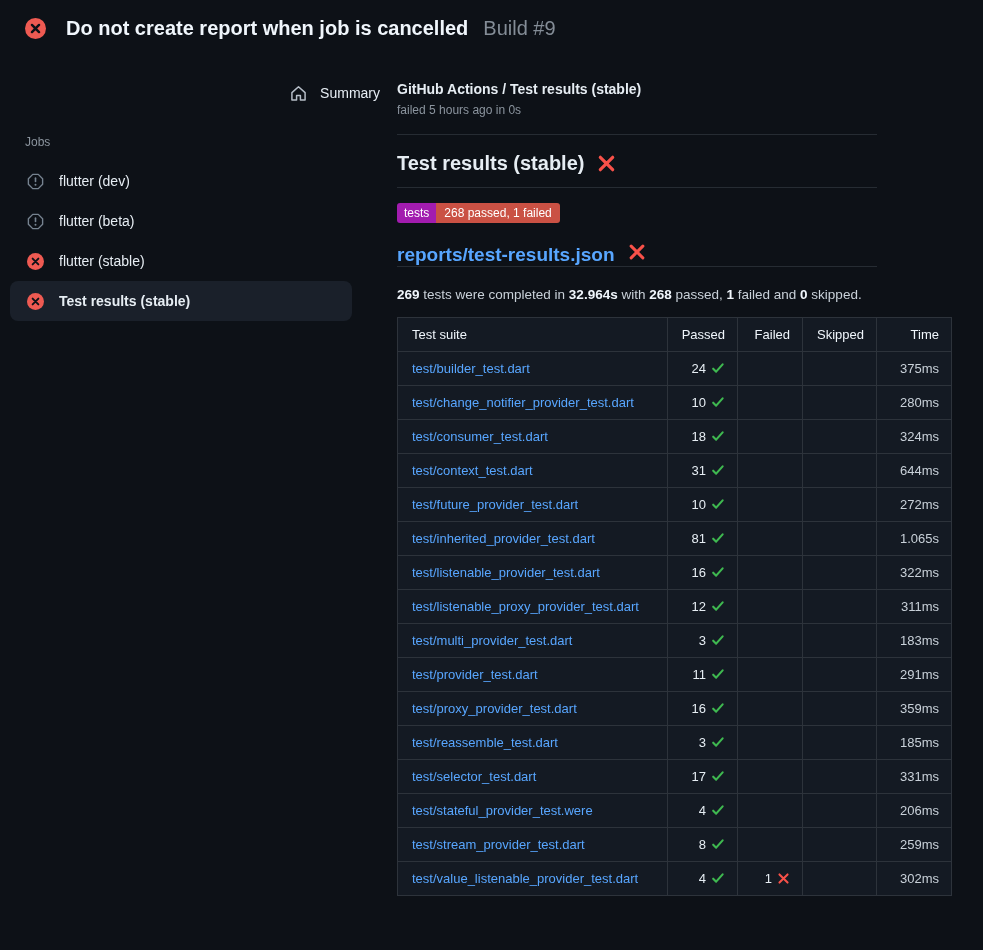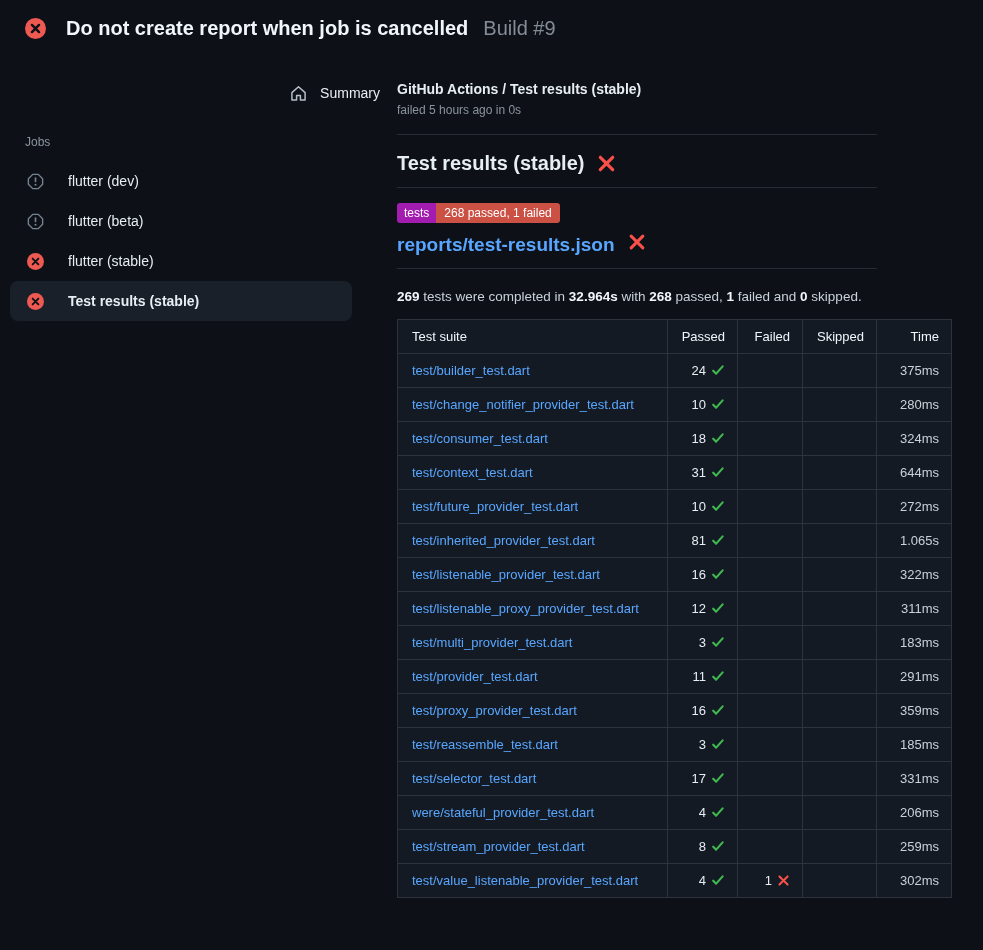--- a/index.html
+++ b/index.html
@@ -24,21 +24,21 @@
   
   .sidebar { position: absolute; left: 0; top: 56px; width: 380px; }
   .summary-row {
     display: flex; align-items: center; gap: 13px;
     margin: 25px 0 0 25px; height: 24px;
     font-size: 14px; color: #e6edf3; cursor: pointer; justify-content: flex-end;
   }
   .jobs-heading { margin: 30px 0 0 25px; height: 14px; font-size: 12px; color: #8b949e; }
   .job-list { margin: 12px 0 0 10px; width: 342px; }
   .job-item {
-    display: flex; align-items: center; gap: 24px;
+    display: flex; align-items: center; gap: 15px;
     height: 40px; padding-left: 17px; border-radius: 8px;
     font-size: 14px; color: #e6edf3; cursor: pointer;
   }
   .job-item.selected { background: #1a202a; font-weight: 700; }
   .job-item .icon, .summary-row .icon { display: inline-flex; width: 17px; height: 17px; }
 
   
   .main-col { position: absolute; left: 397px; top: 56px; width: 480px; }
   .breadcrumb { margin-top: 25px; font-size: 14px; font-weight: 700; color: #e6edf3; }
   .status-line { margin-top: 6px; font-size: 12px; color: #8b949e; }
@@ -53,23 +53,23 @@
 
   .badge {
     margin-top: 15px; display: inline-flex;
     font-size: 12px; line-height: 20px; color: #ffffff;
     border-radius: 3px; overflow: hidden;
   }
   .badge-label { background: #a21caf; padding: 0 7px; }
   .badge-value { background: #ca5144; padding: 0 8px; font-weight: 400; }
 
   .report-heading {
-    margin-top: 10px; display: flex; align-items: center; gap: 13px;
+    margin-top: 20px; display: flex; align-items: center; gap: 13px;
     font-size: 19px; font-weight: 700; color: #58a6ff; cursor: pointer;
-    padding-bottom: 12px; border-bottom: 1px solid #262c33;
+    padding-bottom: 0; border-bottom: 1px solid #262c33;
   }
 
   .summary-text { margin-top: 20px; font-size: 13.5px; color: #c9d1d9; }
   .summary-text strong { color: #f0f6fc; font-weight: 700; }
 
   
   .results-table {
     margin-top: 15px; border-collapse: collapse; table-layout: fixed;
     width: 554px; font-size: 13px;
   }
@@ -316,21 +316,21 @@
         <tr>
           <td class="left"><a>test/selector_test.dart</a></td>
           <td class="right">17<svg class="cell-icon" width="14" height="14" viewBox="0 0 16 16">
               <path d="M2.5 8.8l3.4 3.4 7.4-8.4" fill="none" stroke="#3fb950" stroke-width="2.4" stroke-linecap="round" stroke-linejoin="round"></path>
             </svg></td>
           <td class="right"></td>
           <td class="right"></td>
           <td class="right time-cell">331ms</td>
         </tr>
         <tr>
-          <td class="left"><a>were/stateful_provider_test.dart</a></td>
+          <td class="left"><a>test/stateful_provider_test.were</a></td>
           <td class="right">4<svg class="cell-icon" width="14" height="14" viewBox="0 0 16 16">
               <path d="M2.5 8.8l3.4 3.4 7.4-8.4" fill="none" stroke="#3fb950" stroke-width="2.4" stroke-linecap="round" stroke-linejoin="round"></path>
             </svg></td>
           <td class="right"></td>
           <td class="right"></td>
           <td class="right time-cell">206ms</td>
         </tr>
         <tr>
           <td class="left"><a>test/stream_provider_test.dart</a></td>
           <td class="right">8<svg class="cell-icon" width="14" height="14" viewBox="0 0 16 16">

